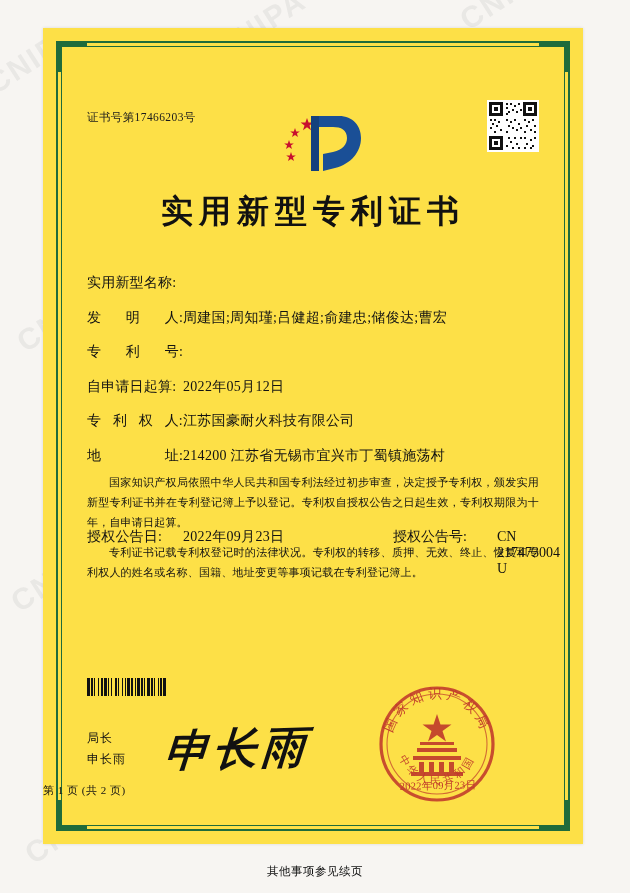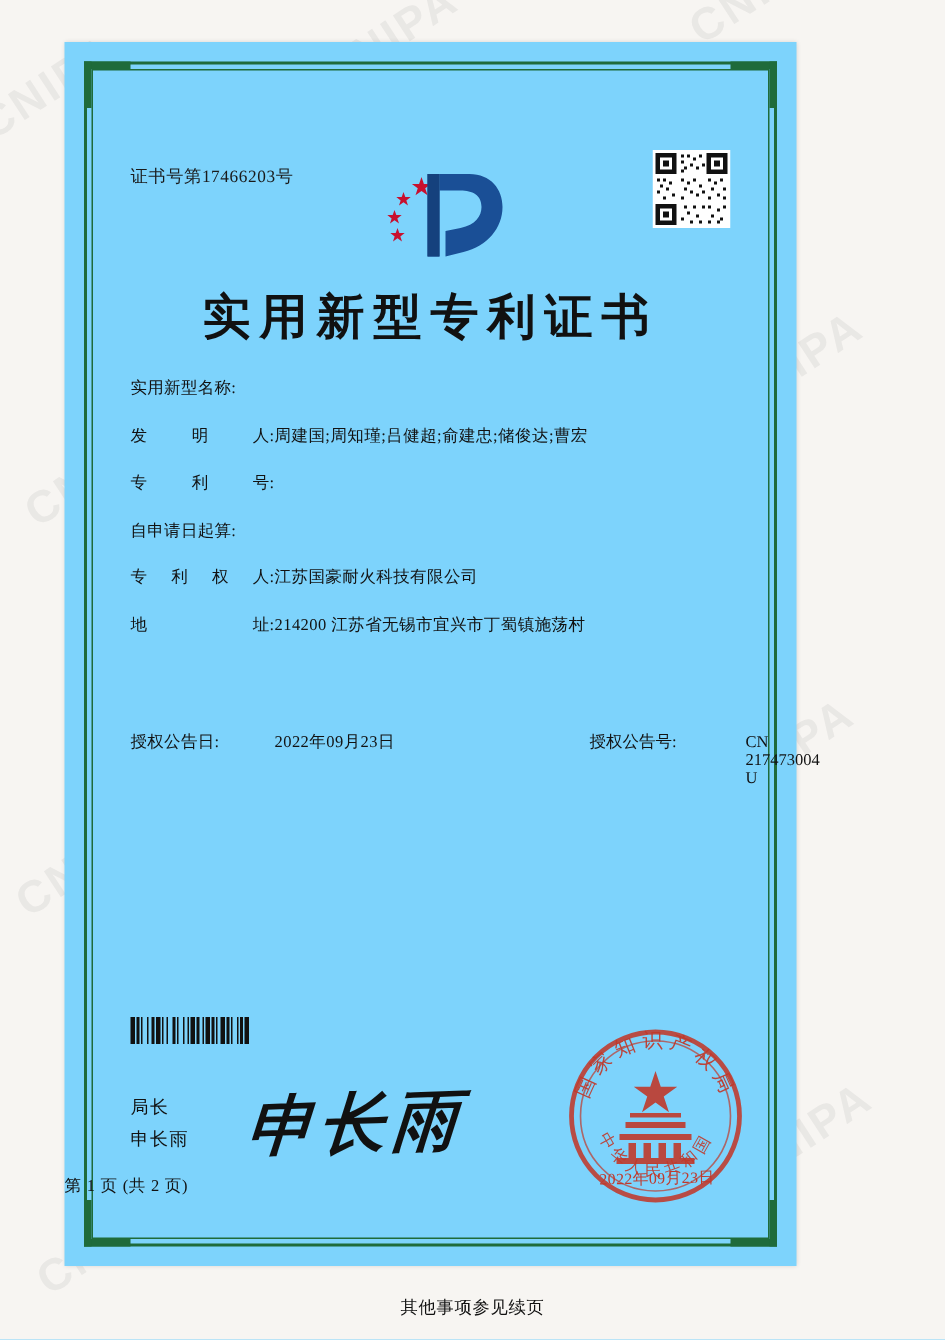--- a/index.html
+++ b/index.html
@@ -39,23 +39,23 @@
   .wm9 { left: 474px;  top: 484px; }
   .wm10{ left: 20px;   top: 812px; }
   .wm11{ left: 250px;  top: 778px; }
   .wm12{ left: 486px;  top: 740px; }
 
   
   .page {
     position: absolute;
     left: 43px;
     top: 28px;
-    width: 488px;
+    width: 540px;
     height: 816px;
-    background: #7dd3fc;
+    background: #fde047;
     box-shadow: 0 0 3px rgba(0,0,0,0.12);
   }
   .border-outer {
     position: absolute;
     left: 13px; top: 13px; right: 13px; bottom: 13px;
     border: 2px solid #1f6b3b;
   }
   .border-inner {
     position: absolute;
     left: 18px; top: 18px; right: 18px; bottom: 18px;
@@ -109,22 +109,22 @@
     letter-spacing: 6px;
     color: #111;
     font-family: "DejaVu Serif", serif;
   }
 
   
   .fields {
     position: absolute;
     left: 44px;
     right: 44px;
-    top: 223px;
-    font-size: 11px;
+    top: 246px;
+    font-size: 14px;
     color: #121212;
   }
   .frow {
     display: flex;
     align-items: baseline;
     margin-bottom: 16.5px;
   }
   .flabel {
     width: 96px;
     flex: 0 0 96px;
@@ -374,20 +374,21 @@
     <div class="frow">
       <div class="flabel spaced">
         <span>专</span>
         <span>利</span>
         <span>号:</span>
       </div>
     </div>
 
     <div class="frow">
       <div class="flabel">自申请日起算:</div>
+      <div class="fvalue">2022年05月12日</div>
     </div>
 
     <div class="frow">
       <div class="flabel spaced">
         <span>专</span>
         <span>利</span>
         <span>权</span>
         <span>人:</span>
       </div>
       <div class="fvalue">江苏国豪耐火科技有限公司</div>
@@ -403,20 +404,24 @@
 
     <div class="frow two">
       <div class="flabel">授权公告日:</div>
       <div class="fvalue">2022年09月23日</div>
       <div class="flabel2">授权公告号:</div>
       <div class="fvalue2">CN 217473004 U</div>
     </div>
 
   </div>
 
+  <div class="paras">
+    <p>国家知识产权局依照中华人民共和国专利法经过初步审查，决定授予专利权，颁发实用新型专利证书并在专利登记簿上予以登记。专利权自授权公告之日起生效，专利权期限为十年，自申请日起算。</p>
+    <p>专利证书记载专利权登记时的法律状况。专利权的转移、质押、无效、终止、恢复和专利权人的姓名或名称、国籍、地址变更等事项记载在专利登记簿上。</p>
+  </div>
 
   <div class="barcode" id="barcode">
       <i style="width:3px;"></i>
       <i style="width:1px;background:transparent;"></i>
       <i style="width:2px;"></i>
       <i style="width:1px;background:transparent;"></i>
       <i style="width:1px;"></i>
       <i style="width:3px;background:transparent;"></i>
       <i style="width:1px;"></i>
       <i style="width:2px;background:transparent;"></i>

